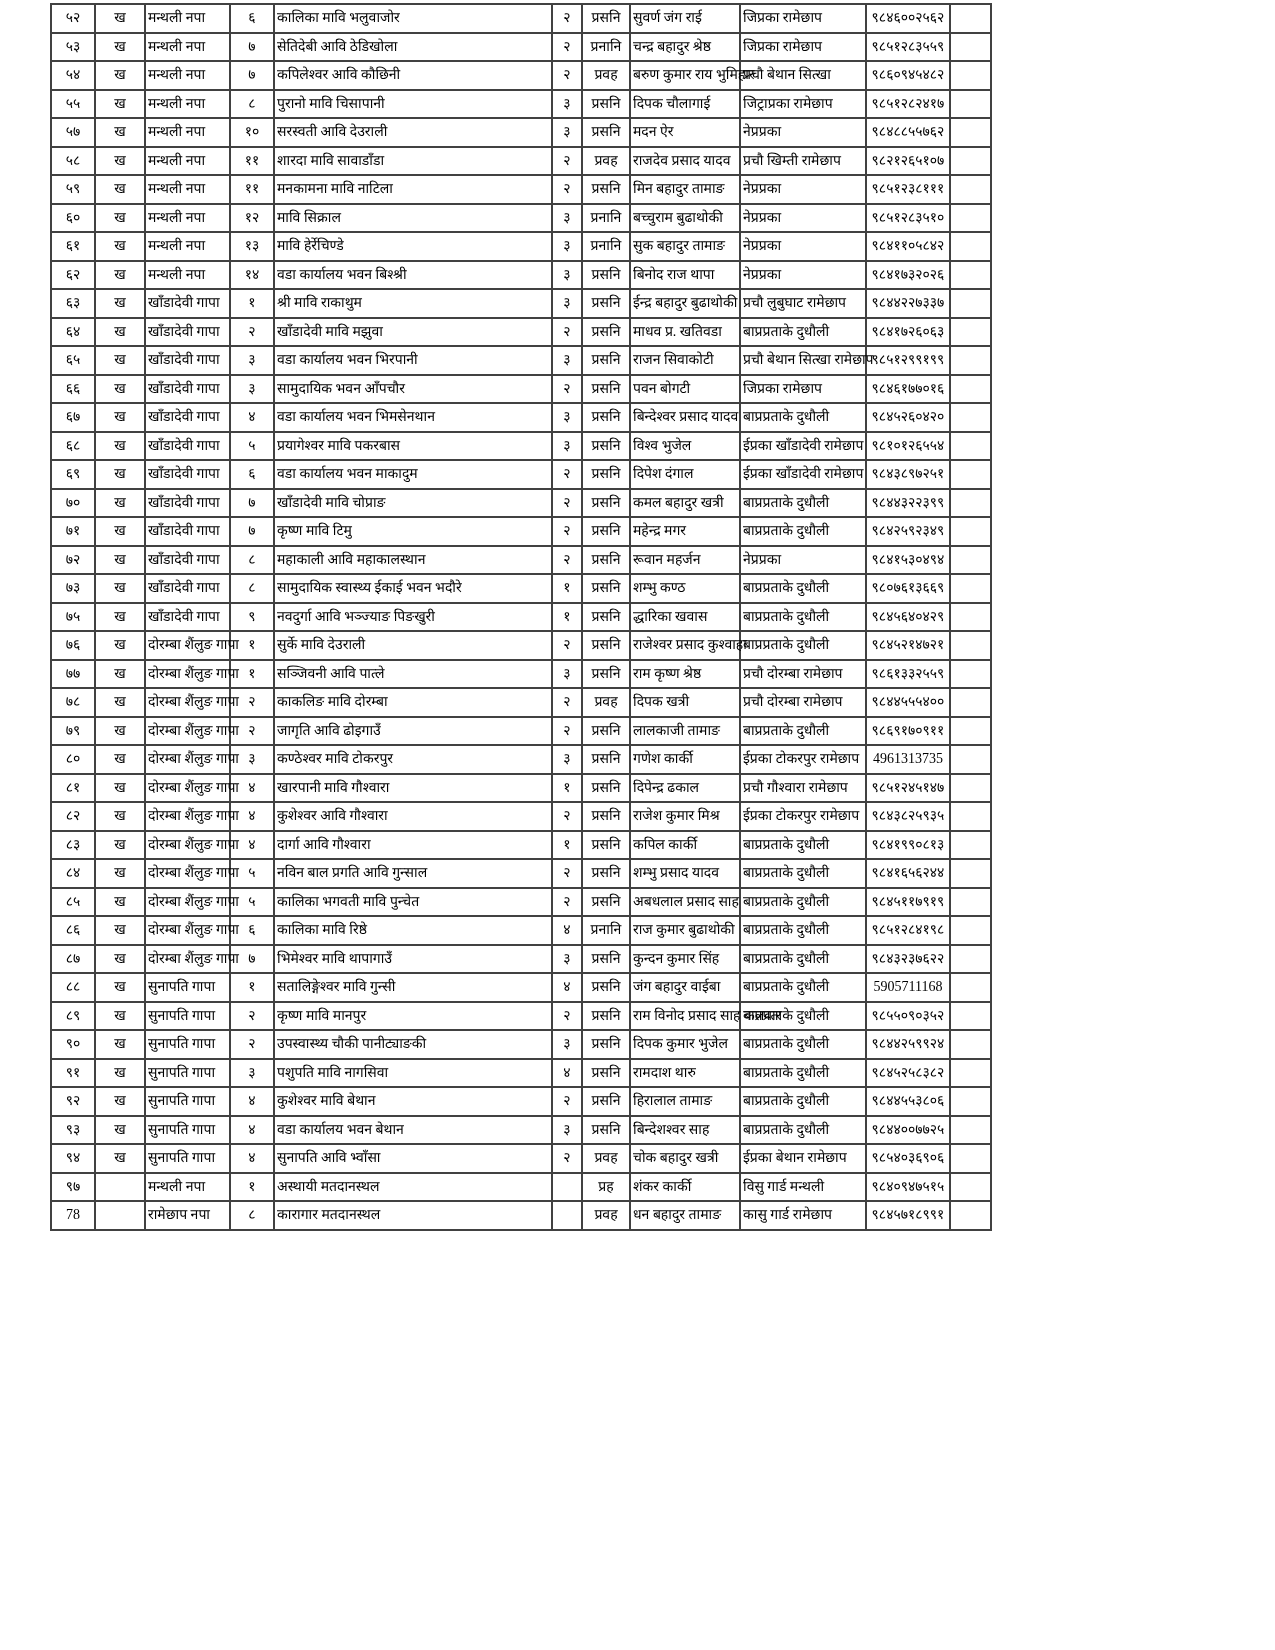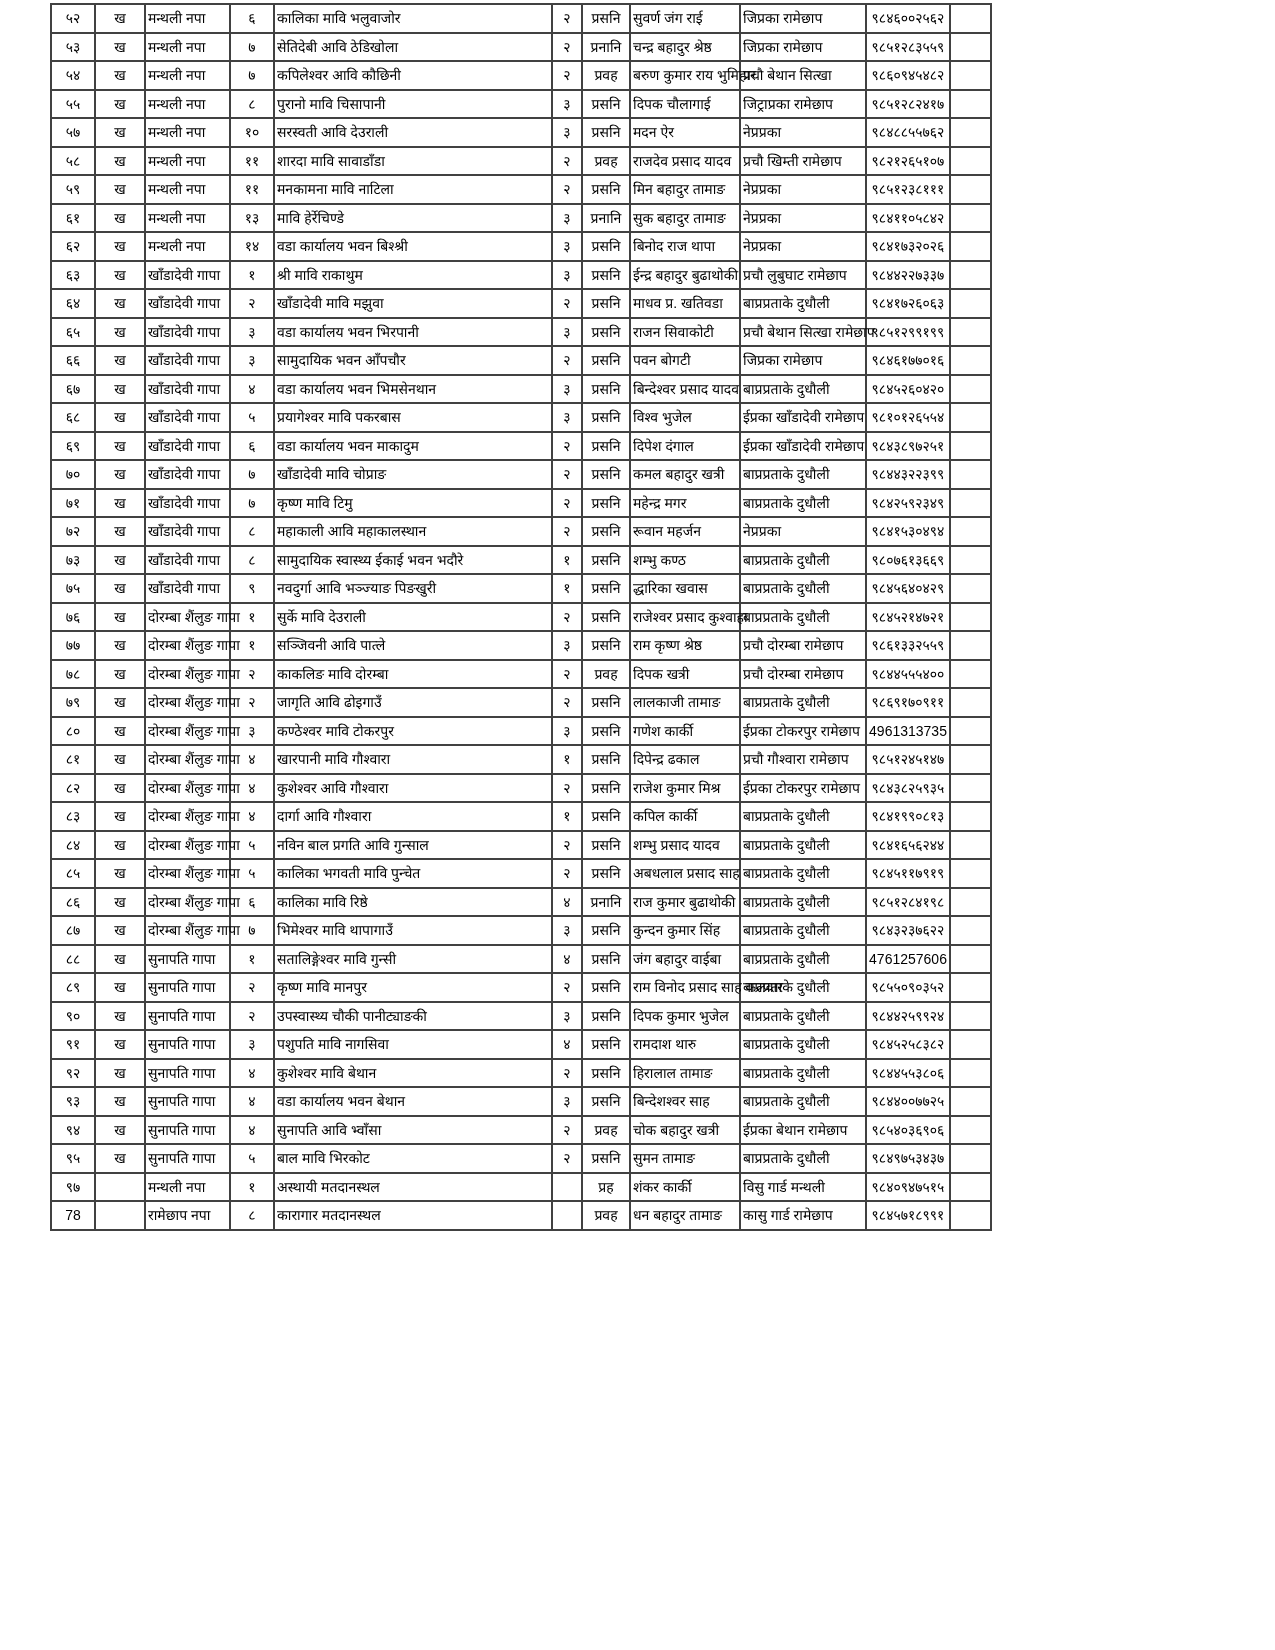--- a/index.html
+++ b/index.html
@@ -1,21 +1,21 @@
 <!DOCTYPE html>
 <html><head>
 <meta charset="utf-8">
 <style>
   html, body { margin: 0; padding: 0; background: #ffffff; }
   .page {
     position: relative;
     width: 1019px;
     height: 1650px;
     background: #ffffff;
-    font-family: Liberation Sans, sans-serif;
+    font-family: Liberation Serif, serif;
     color: #000000;
   }
   table.roster {
     position: absolute;
     left: 50px;
     top: 3px;
     border-collapse: collapse;
     table-layout: fixed;
     width: 940px;
     font-size: 14px;
@@ -136,20 +136,33 @@
           <td class="al-c">११</td>
           <td class="al-l">मनकामना मावि नाटिला</td>
           <td class="al-c">२</td>
           <td class="al-c">प्रसनि</td>
           <td class="al-l">मिन बहादुर तामाङ</td>
           <td class="al-l">नेप्रप्रका</td>
           <td class="al-c">९८५१२३८१११</td>
           <td class="al-c"></td>
         </tr>
         <tr>
+          <td class="al-c">६०</td>
+          <td class="al-c">ख</td>
+          <td class="al-l">मन्थली नपा</td>
+          <td class="al-c">१२</td>
+          <td class="al-l">मावि सिक्राल</td>
+          <td class="al-c">३</td>
+          <td class="al-c">प्रनानि</td>
+          <td class="al-l">बच्चुराम बुढाथोकी</td>
+          <td class="al-l">नेप्रप्रका</td>
+          <td class="al-c">९८५१२८३५१०</td>
+          <td class="al-c"></td>
+        </tr>
+        <tr>
           <td class="al-c">६१</td>
           <td class="al-c">ख</td>
           <td class="al-l">मन्थली नपा</td>
           <td class="al-c">१३</td>
           <td class="al-l">मावि हेर्रेचिण्डे</td>
           <td class="al-c">३</td>
           <td class="al-c">प्रनानि</td>
           <td class="al-l">सुक बहादुर तामाङ</td>
           <td class="al-l">नेप्रप्रका</td>
           <td class="al-c">९८४११०५८४२</td>
@@ -483,21 +496,21 @@
         <tr>
           <td class="al-c">८८</td>
           <td class="al-c">ख</td>
           <td class="al-l">सुनापति गापा</td>
           <td class="al-c">१</td>
           <td class="al-l">सतालिङ्गेश्वर मावि गुन्सी</td>
           <td class="al-c">४</td>
           <td class="al-c">प्रसनि</td>
           <td class="al-l">जंग बहादुर वाईबा</td>
           <td class="al-l">बाप्रप्रताके दुधौली</td>
-          <td class="al-c">4761257606</td>
+          <td class="al-c">5905711168</td>
           <td class="al-c"></td>
         </tr>
         <tr>
           <td class="al-c">८९</td>
           <td class="al-c">ख</td>
           <td class="al-l">सुनापति गापा</td>
           <td class="al-c">२</td>
           <td class="al-l">कृष्ण मावि मानपुर</td>
           <td class="al-c">२</td>
           <td class="al-c">प्रसनि</td>
@@ -562,33 +575,20 @@
           <td class="al-c">९४</td>
           <td class="al-c">ख</td>
           <td class="al-l">सुनापति गापा</td>
           <td class="al-c">४</td>
           <td class="al-l">सुनापति आवि भ्वाँसा</td>
           <td class="al-c">२</td>
           <td class="al-c">प्रवह</td>
           <td class="al-l">चोक बहादुर खत्री</td>
           <td class="al-l">ईप्रका बेथान रामेछाप</td>
           <td class="al-c">९८५४०३६९०६</td>
-          <td class="al-c"></td>
-        </tr>
-        <tr>
-          <td class="al-c">९५</td>
-          <td class="al-c">ख</td>
-          <td class="al-l">सुनापति गापा</td>
-          <td class="al-c">५</td>
-          <td class="al-l">बाल मावि भिरकोट</td>
-          <td class="al-c">२</td>
-          <td class="al-c">प्रसनि</td>
-          <td class="al-l">सुमन तामाङ</td>
-          <td class="al-l">बाप्रप्रताके दुधौली</td>
-          <td class="al-c">९८४९७५३४३७</td>
           <td class="al-c"></td>
         </tr>
         <tr>
           <td class="al-c">९७</td>
           <td class="al-c"></td>
           <td class="al-l">मन्थली नपा</td>
           <td class="al-c">१</td>
           <td class="al-l">अस्थायी मतदानस्थल</td>
           <td class="al-c"></td>
           <td class="al-c">प्रह</td>

